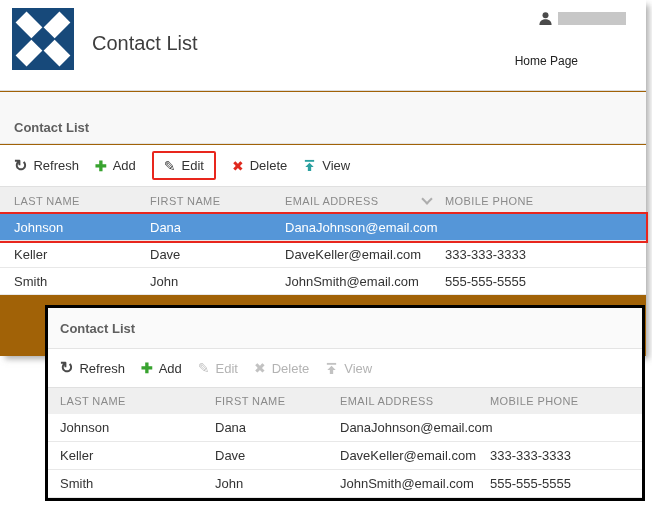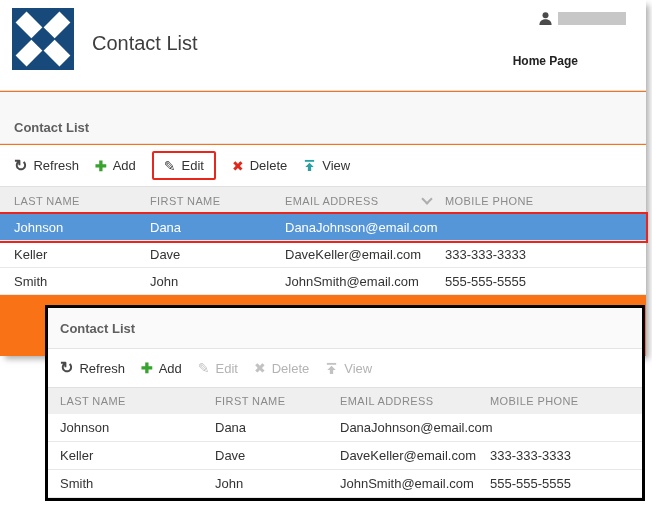--- a/index.html
+++ b/index.html
@@ -1,27 +1,27 @@
 <!DOCTYPE html>
 <html><head>
 <meta charset="utf-8">
 <style>
   * { margin:0; padding:0; box-sizing:border-box; }
   html,body { width:652px; height:514px; background:#ffffff; font-family:"Liberation Sans", sans-serif; }
   .screen { position:relative; width:652px; height:514px; overflow:hidden; }
-  .page { position:absolute; left:0; top:0; width:646px; height:356px; background:#f97316;
+  .page { position:absolute; left:0; top:0; width:646px; height:356px; background:#a16207;
           box-shadow:4px 4px 6px -1px rgba(110,110,110,.55); }
 
   
   .hdr { position:absolute; left:0; top:0; width:100%; height:91px; border-bottom:1px solid #dcdcdc; background:#fff; }
   .logo { position:absolute; left:12px; top:8px; width:62px; height:62px; cursor:pointer; }
   .app-title { position:absolute; left:92px; top:32px; font-size:20px; color:#3e3e3e; font-weight:400; }
   .user { position:absolute; top:11px; right:20px; display:flex; align-items:center; gap:5px; cursor:pointer; }
   .redacted { width:68px; height:13px; background:#c7c7c7; }
-  .home-link { position:absolute; top:54px; right:68px; font-size:12px; color:#222; text-decoration:none; cursor:pointer;font-weight:bold; }
+  .home-link { position:absolute; top:54px; right:68px; font-size:12px; color:#222; text-decoration:none; cursor:pointer; }
 
   
   .band { position:absolute; left:0; top:92px; width:100%; height:52px; background:#f8f8f8; border-bottom:1px solid #e3e3e3; }
   .mtitle { position:absolute; left:14px; top:28px; font-size:13px; font-weight:bold; color:#5f5f5f; }
 
   
   .tbar { position:absolute; left:0; top:145px; width:100%; height:42px; background:#fff;
           border-bottom:1px solid #e0e0e0; display:flex; align-items:center; padding-left:14px; gap:16px; }
   button.tb { display:flex; align-items:center; gap:6px; background:none; border:none; padding:0;
               font-family:"Liberation Sans", sans-serif; font-size:13px; color:#333; cursor:pointer; }

